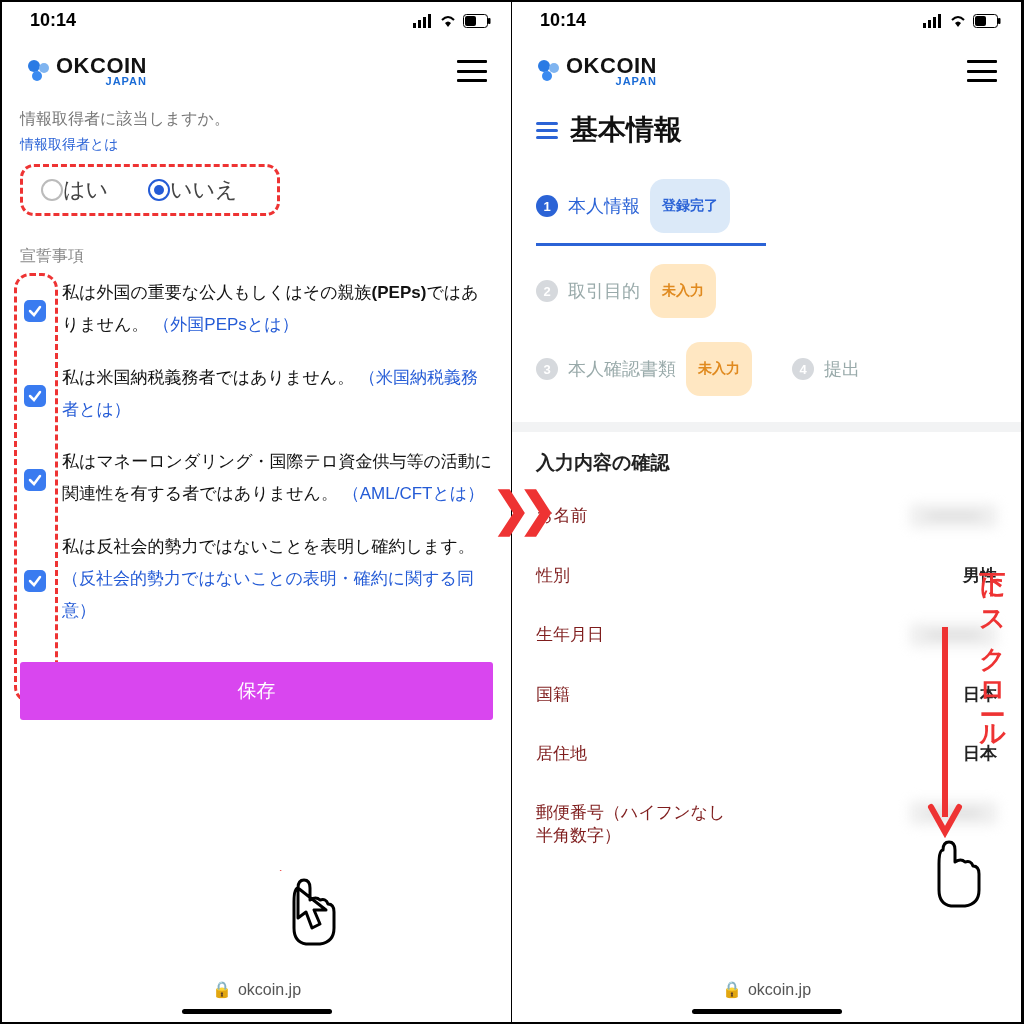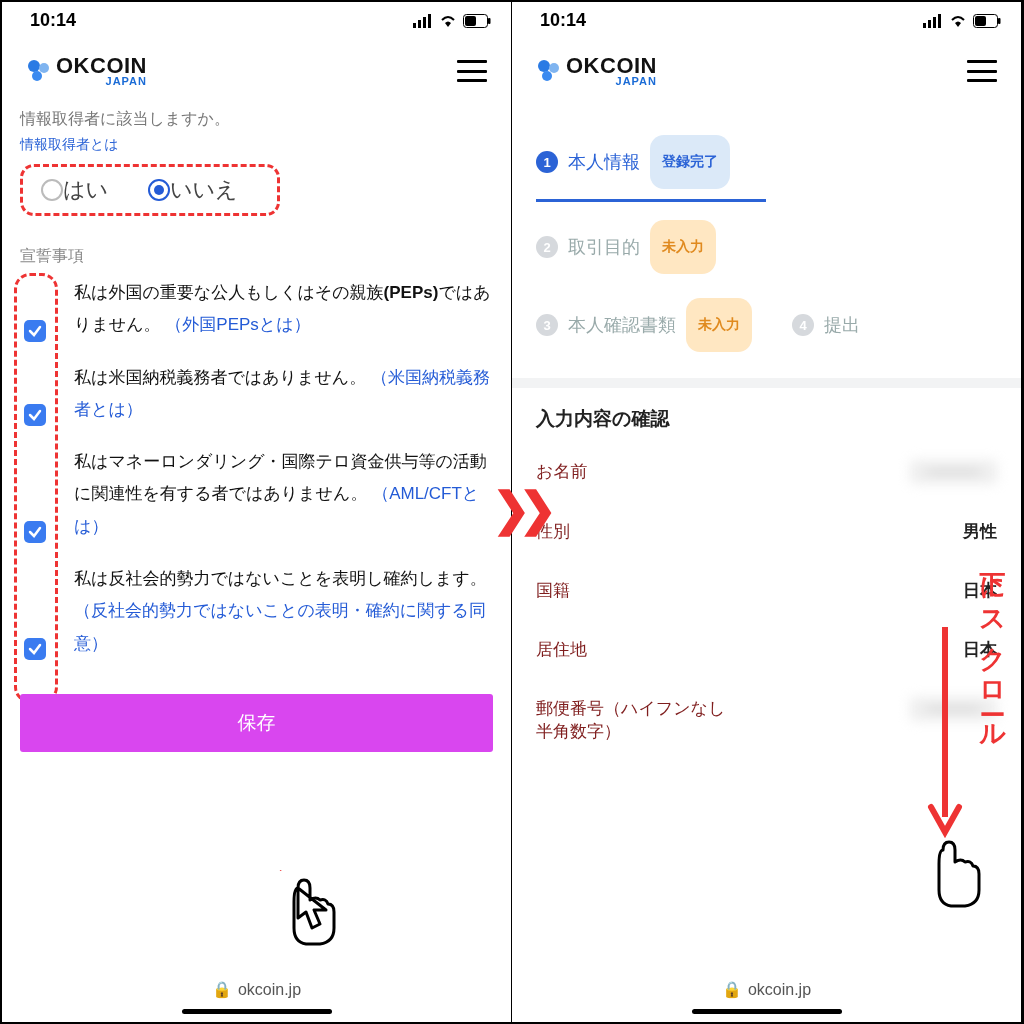--- a/index.html
+++ b/index.html
@@ -67,21 +67,21 @@
   .radio-circle {
     width:22px; height:22px; border-radius:50%;
     border:2px solid #bbb; display:flex; align-items:center; justify-content:center;
   }
   .radio-circle.selected { border-color:#245bd6; }
   .radio-dot { width:10px;height:10px;border-radius:50%;background:#245bd6;}
 
   .oath-label { color:#888; font-size:16px; margin-top:30px; }
 
   .oath-list { margin-top:10px; position:relative; padding-left:4px;}
-  .oath-item { display:flex; gap:28px; align-items:flex-end; margin-bottom:20px; font-size:17px; line-height:1.9; color:#111; font-weight:550;}
+  .oath-item { display:flex; gap:16px; align-items:center; margin-bottom:20px; font-size:17px; line-height:1.9; color:#111; font-weight:550;}
   .oath-check {
     flex-shrink:0; width:22px; height:22px; border-radius:5px;
     background:#3a7bf0; display:flex; align-items:center; justify-content:center; margin-top:4px;
   }
   .help-link { color:#245bd6; font-weight:500;}
 
   .dashed-vert {
     position:absolute;
     border:3px dashed #e33;
     border-radius:16px;
@@ -333,20 +333,28 @@
           <div class="logo-sub">JAPAN</div>
         </span>
       </div>
       <div class="hamburger">
           <span></span>
           <span></span>
           <span></span>
         </div>
     </div>
 
+    <div class="page-title-row">
+      <div class="mini-burger">
+          <span></span>
+          <span></span>
+          <span></span>
+        </div>
+      <div class="page-title">基本情報</div>
+    </div>
 
     <div class="steps">
       <div class="step-row active">
         <span class="step-num">1</span>
         <span>本人情報</span>
         <span class="pill done">登録完了</span>
       </div>
       <div class="step-underline"></div>
       <div class="step-row">
         <span class="step-num">2</span>
@@ -371,20 +379,24 @@
     <div class="confirm-title">入力内容の確認</div>
 
     <div class="kv-list">
       <div class="kv-row">
           <span class="kv-label">お名前</span>
           <span class="kv-value blur">———</span>
         </div>
       <div class="kv-row">
           <span class="kv-label">性別</span>
           <span class="kv-value">男性</span>
+        </div>
+      <div class="kv-row">
+          <span class="kv-label">生年月日</span>
+          <span class="kv-value blur">———</span>
         </div>
       <div class="kv-row">
           <span class="kv-label">国籍</span>
           <span class="kv-value">日本</span>
         </div>
       <div class="kv-row">
           <span class="kv-label">居住地</span>
           <span class="kv-value">日本</span>
         </div>
       <div class="kv-row">

